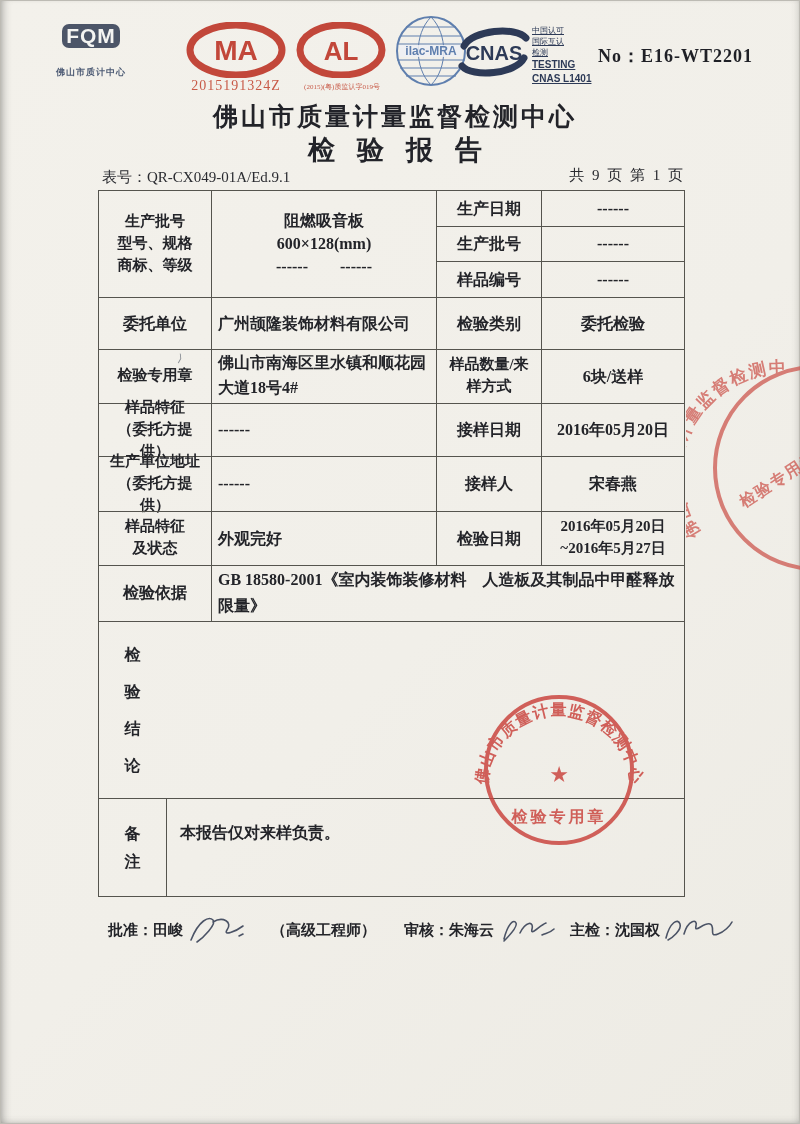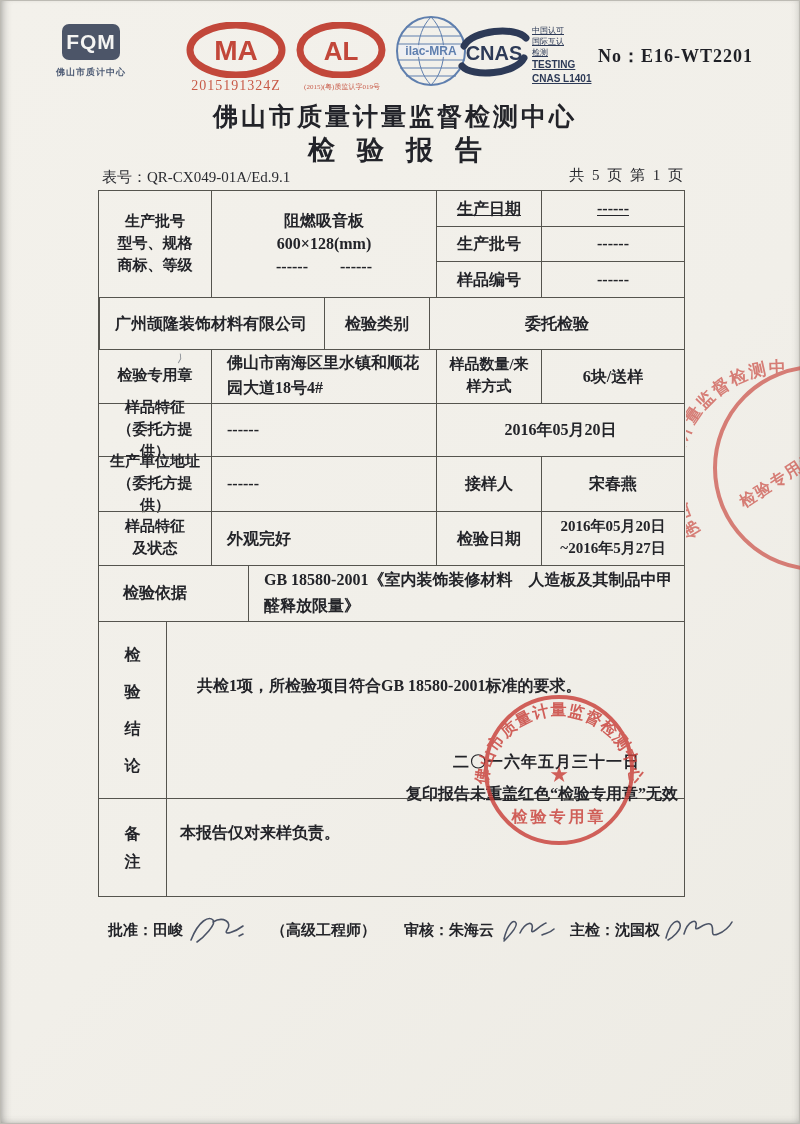--- a/index.html
+++ b/index.html
@@ -5,21 +5,21 @@
   html,body{margin:0;padding:0;background:#9a9a96;}
   .page{
     position:relative;width:800px;height:1124px;margin:0 auto;
     background:linear-gradient(135deg,#f3f1eb 0%,#f1efe9 55%,#edebe4 100%);
     font-family:"Liberation Serif","DejaVu Serif",serif;color:#25262a;overflow:hidden;
     box-shadow:inset 0 0 0 1px #bdbbb4, inset 8px 0 10px -6px rgba(60,60,60,.45),
                inset -6px 0 8px -6px rgba(60,60,60,.3), inset 0 -6px 8px -6px rgba(60,60,60,.3);
   }
   .abs{position:absolute;}
   
-  .fqm-box{left:62px;top:24px;width:58px;height:36px;background:#4c5568;border-radius:7px;
+  .fqm-box{left:62px;top:24px;width:58px;height:24px;background:#4c5568;border-radius:7px;
     display:flex;align-items:center;justify-content:center;color:#f4f4f2;
     font-family:"Liberation Sans",sans-serif;font-weight:bold;font-size:21px;letter-spacing:1px;}
   .fqm-cap{left:38px;top:66px;width:106px;text-align:center;font-size:9px;color:#4c5a74;
     font-weight:bold;letter-spacing:1px;}
   .logo-num{font-family:"Liberation Serif",serif;color:#c85a48;text-align:center;}
   .cma-num{left:178px;top:78px;width:116px;font-size:14px;letter-spacing:1px;}
   .cal-num{left:292px;top:82px;width:100px;font-size:7px;}
   .cnas-txt{left:532px;top:26px;width:70px;font-family:"Liberation Sans",sans-serif;
     color:#2d3a57;font-size:8px;line-height:1.35;text-decoration:underline;}
   .cnas-txt .b{font-weight:bold;font-size:10px;}
@@ -33,29 +33,29 @@
   .meta-right{left:470px;top:166px;width:215px;text-align:right;font-size:15px;color:#2a2b30;letter-spacing:2px;}
   
   .tbl{left:98px;top:190px;width:587px;height:707px;border:1px solid #55544e;box-sizing:border-box;
     display:flex;flex-direction:column;background:transparent;}
   .row{display:flex;box-sizing:border-box;border-top:1px solid #55544e;}
   .row.first{border-top:none;}
   .cell{box-sizing:border-box;border-left:1px solid #55544e;display:flex;flex-direction:column;
     align-items:center;justify-content:center;text-align:center;font-weight:bold;font-size:16px;
     line-height:1.45;padding:2px 6px;color:#232429;}
   .cell.nb{border-left:none;}
-  .cell.left{align-items:flex-start;text-align:left;padding-left:15px;}
+  .cell.left{align-items:flex-start;text-align:left;padding-left:6px;}
   .w1{width:112px;flex:none;}
   .w2{width:225px;flex:none;}
   .w3{width:105px;flex:none;}
   .w4{flex:1;}
   .wv{width:67px;flex:none;}
   .rblock{flex:1;display:flex;flex-direction:column;}
   .subrow{flex:1;display:flex;border-top:1px solid #55544e;}
-  .subrow.first{border-top:none;text-decoration:underline;}
+  .subrow.first{border-top:none;}
   .subrow .cell{height:auto;}
   .sm{font-size:15px;}
   .dashes{letter-spacing:0;}
   .vlabel{justify-content:space-around;padding:14px 4px;}
   .concl-cell{position:relative;display:block;padding:0;}
   .concl-text{position:absolute;left:30px;top:52px;font-weight:bold;font-size:16px;}
   .concl-date{position:absolute;right:44px;top:128px;font-weight:bold;font-size:16px;letter-spacing:1px;}
   .concl-note{position:absolute;right:6px;top:160px;font-weight:bold;font-size:16px;}
   .remark-cell{position:relative;display:block;padding:0;}
   .remark-text{position:absolute;left:13px;top:22px;font-weight:bold;font-size:16px;}
@@ -116,21 +116,21 @@
     <div>检测</div>
     <div class="b">TESTING</div>
     <div class="b">CNAS L1401</div>
   </div>
 
   <div class="abs report-no">No：E16-WT2201</div>
 
   <div class="abs title">佛山市质量计量监督检测中心</div>
   <div class="abs subtitle">检验报告</div>
   <div class="abs meta-left">表号：QR-CX049-01A/Ed.9.1</div>
-  <div class="abs meta-right">共 5 页  第 1 页</div>
+  <div class="abs meta-right">共 9 页  第 1 页</div>
 
   <div class="abs pencil">⟩</div>
 
   <div class="tbl abs">
 
     <div class="row first" style="height:106px;">
       <div class="cell nb w1 sm">
         <div>生产批号</div>
         <div>型号、规格</div>
         <div>商标、等级</div>
@@ -150,38 +150,40 @@
           <div class="cell w4">------</div>
         </div>
         <div class="subrow">
           <div class="cell w3">样品编号</div>
           <div class="cell w4">------</div>
         </div>
       </div>
     </div>
 
     <div class="row" style="height:52px;">
+      <div class="cell nb w1">委托单位</div>
       <div class="cell w2 left">广州颉隆装饰材料有限公司</div>
       <div class="cell w3">检验类别</div>
       <div class="cell w4">委托检验</div>
     </div>
 
     <div class="row" style="height:54px;">
       <div class="cell nb w1 sm">检验专用章</div>
       <div class="cell w2 left" style="line-height:1.55;">佛山市南海区里水镇和顺花园大道18号4#</div>
       <div class="cell w3 sm">样品数量/来样方式</div>
       <div class="cell w4">6块/送样</div>
     </div>
 
     <div class="row" style="height:53px;">
       <div class="cell nb w1 sm">
         <div>样品特征</div>
         <div>（委托方提供）</div>
       </div>
       <div class="cell w2 left dashes">------</div>
+      <div class="cell w3">接样日期</div>
       <div class="cell w4">2016年05月20日</div>
     </div>
 
     <div class="row" style="height:55px;">
       <div class="cell nb w1 sm">
         <div>生产单位地址</div>
         <div>（委托方提供）</div>
       </div>
       <div class="cell w2 left dashes">------</div>
       <div class="cell w3">接样人</div>
@@ -194,36 +196,31 @@
         <div>及状态</div>
       </div>
       <div class="cell w2 left">外观完好</div>
       <div class="cell w3">检验日期</div>
       <div class="cell w4 sm">
         <div>2016年05月20日</div>
         <div>~2016年5月27日</div>
       </div>
     </div>
 
-    <div class="row" style="height:56px;gap:37px;">
+    <div class="row" style="height:56px;">
       <div class="cell nb w1">检验依据</div>
       <div class="cell w4 left" style="line-height:1.6;">GB 18580-2001《室内装饰装修材料　人造板及其制品中甲醛释放限量》</div>
     </div>
 
     <div class="row" style="height:178px;">
       <div class="cell nb wv vlabel">
         <div>检</div>
         <div>验</div>
         <div>结</div>
         <div>论</div>
-      </div>
-      <div class="cell w4 concl-cell">
-        <div class="concl-text">共检1项，所检验项目符合GB 18580-2001标准的要求。</div>
-        <div class="concl-date">二〇一六年五月三十一日</div>
-        <div class="concl-note">复印报告未重盖红色“检验专用章”无效</div>
       </div>
     </div>
 
     <div class="row" style="height:98px;">
       <div class="cell nb wv vlabel" style="padding:20px 4px;">
         <div>备</div>
         <div>注</div>
       </div>
       <div class="cell w4 remark-cell">
         <div class="remark-text">本报告仅对来样负责。</div>

